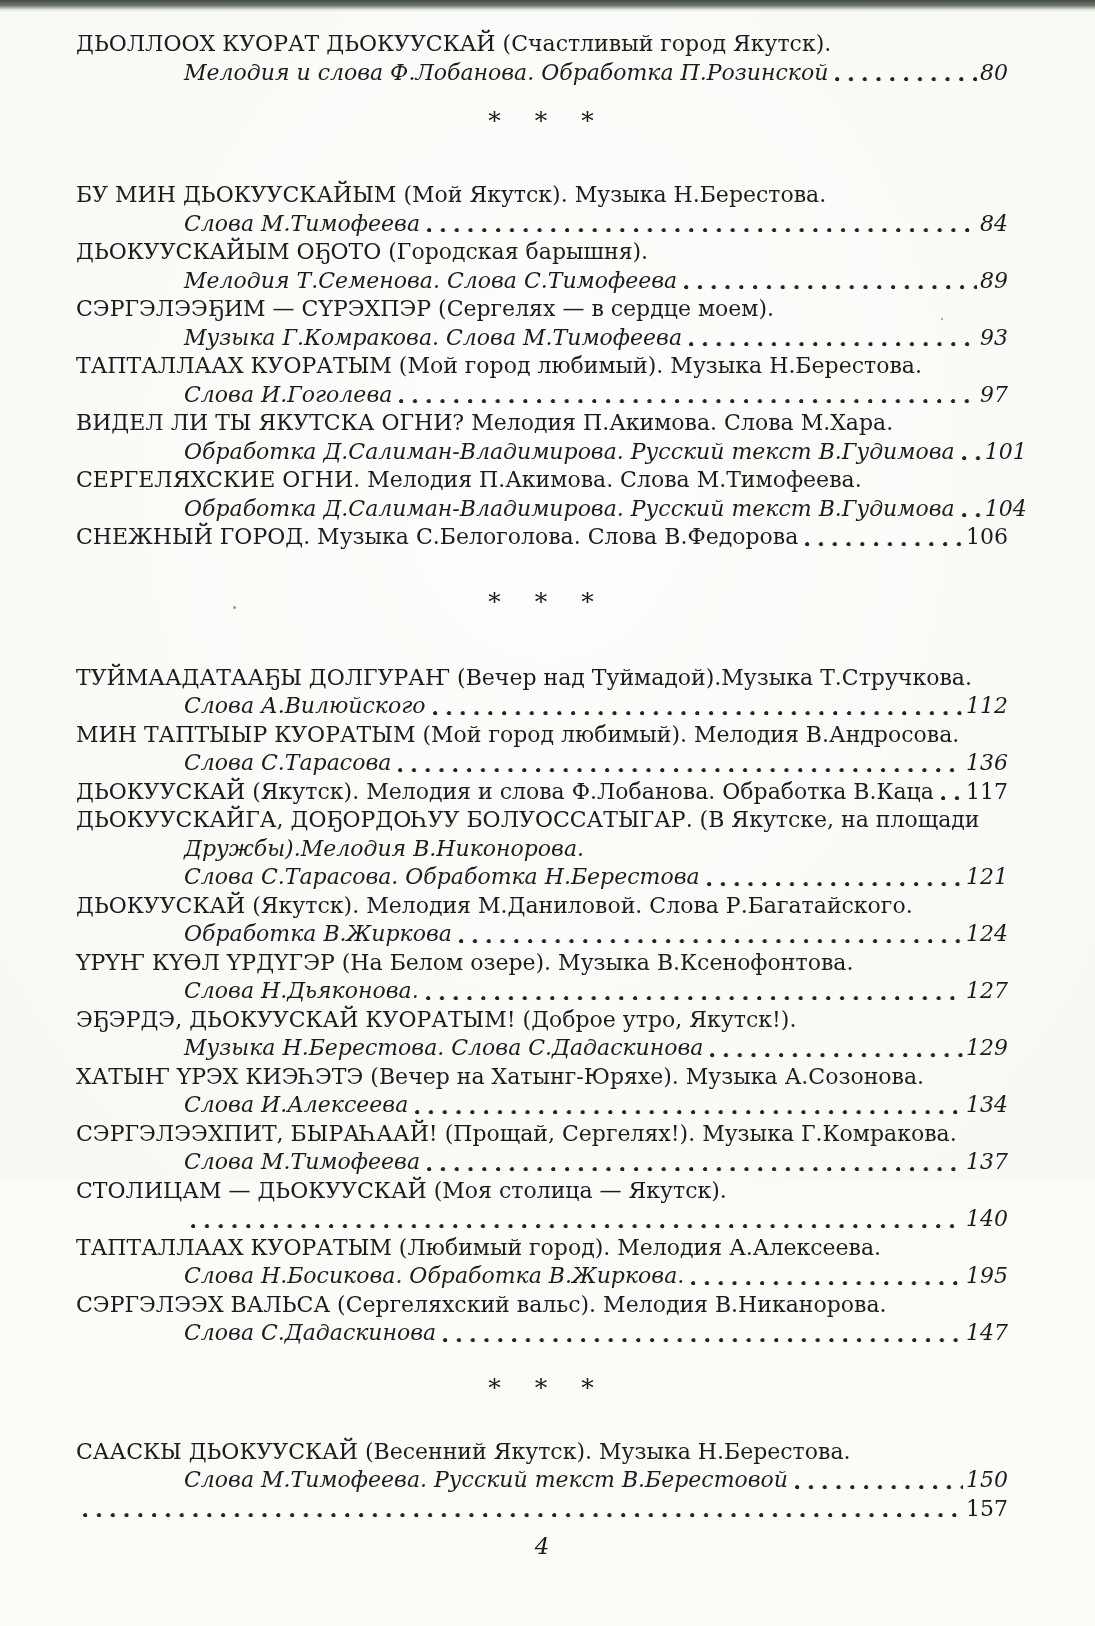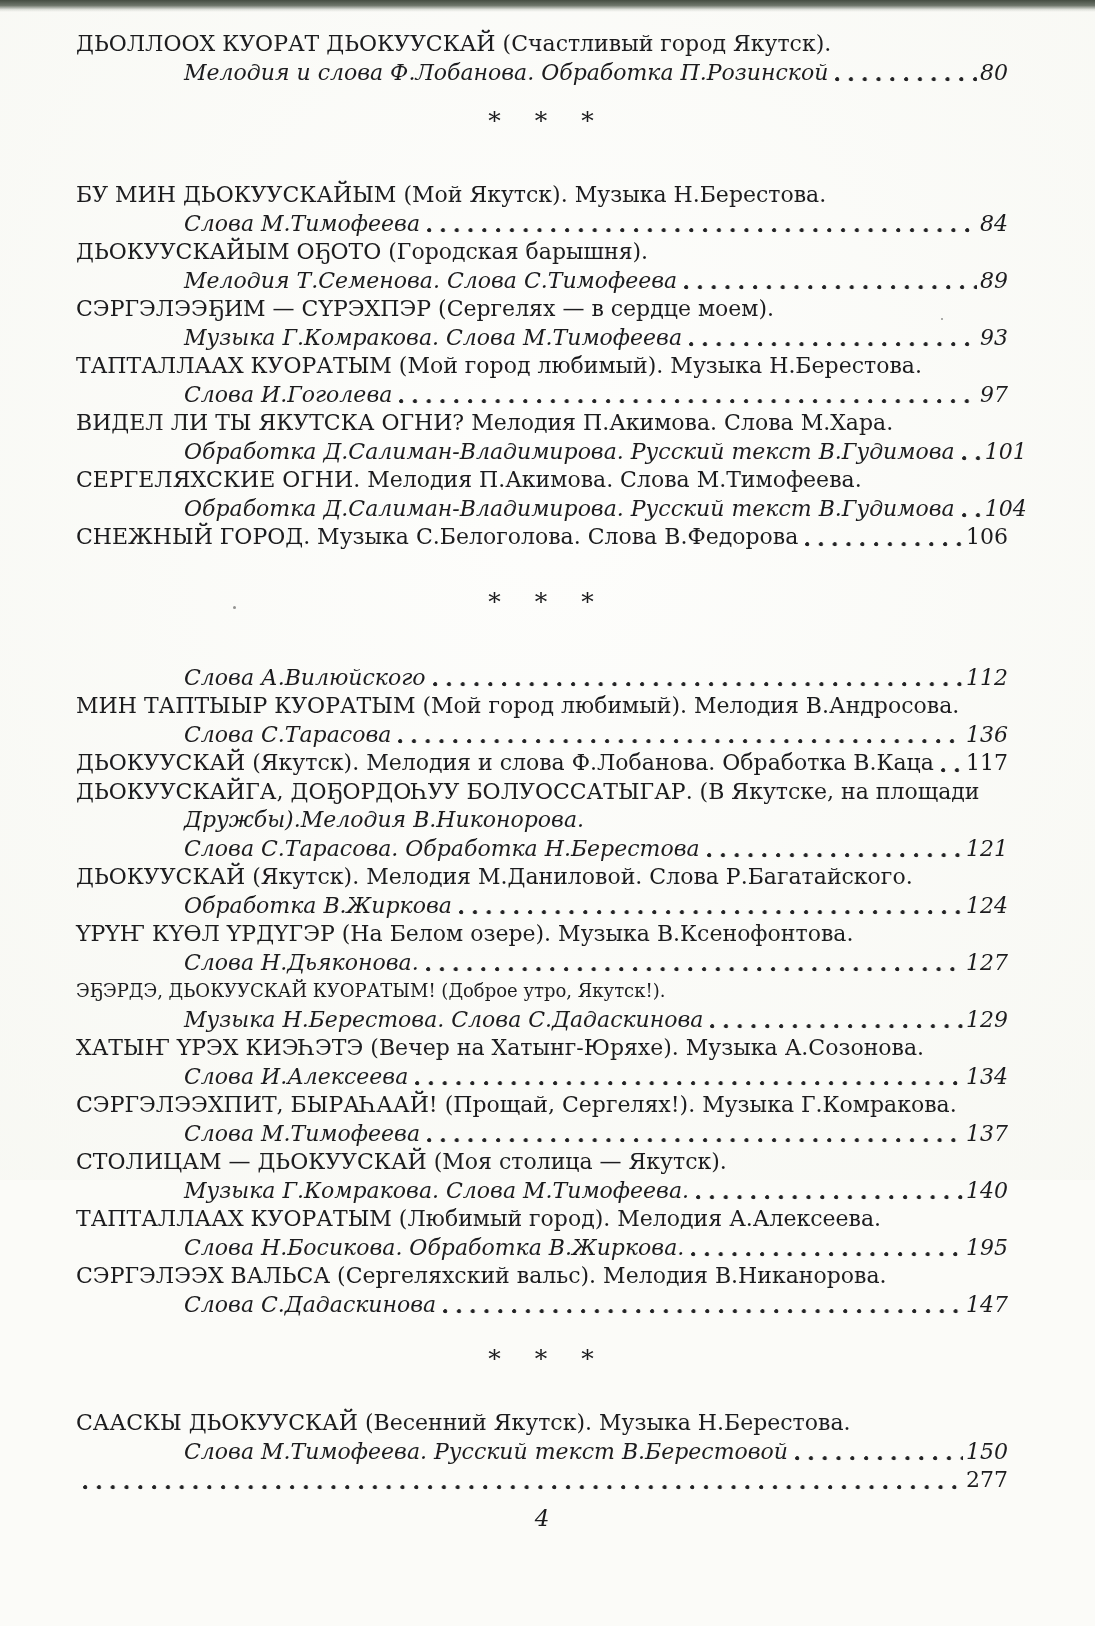--- a/index.html
+++ b/index.html
@@ -25,21 +25,21 @@
     position: absolute; top: 30px; left: 76px; right: 87px;
   }
   .toc-line {
     display: flex;
     align-items: baseline;
     font-size: 22px;
     line-height: 28.5px;
     white-space: nowrap;
   }
   .toc-line.indent { padding-left: 108px; font-style: italic; }
-  .toc-line.small .line-text { font-size: 18px; text-align: center; }
+  .toc-line.small .line-text { font-size: 22px; text-align: center; }
   .line-text { white-space: nowrap; }
   .leader {
     flex: 1;
     min-width: 20px;
     height: 9px;
     align-self: flex-end;
     margin: 0 3px 5px 7px;
     background-image: radial-gradient(circle at 2.2px 2.2px, #232325 1.7px, rgba(0,0,0,0) 2.4px);
     background-size: 13.8px 5px;
     background-repeat: repeat-x;
@@ -134,20 +134,23 @@
         <span class="line-text">Обработка Д.Салиман-Владимирова. Русский текст В.Гудимова</span>
         <span class="leader"></span>
         <span class="page-num">104</span>
       </div>
       <div class="toc-line">
         <span class="line-text">СНЕЖНЫЙ ГОРОД. Музыка С.Белоголова. Слова В.Федорова</span>
         <span class="leader"></span>
         <span class="page-num">106</span>
       </div>
       <div class="separator sep-2">* * *</div>
+      <div class="toc-line">
+        <span class="line-text">ТУЙМААДАТААҔЫ ДОЛГУРАҤ (Вечер над Туймадой).Музыка Т.Стручкова.</span>
+      </div>
       <div class="toc-line indent">
         <span class="line-text">Слова А.Вилюйского</span>
         <span class="leader"></span>
         <span class="page-num">112</span>
       </div>
       <div class="toc-line">
         <span class="line-text">МИН ТАПТЫЫР КУОРАТЫМ (Мой город любимый). Мелодия В.Андросова.</span>
       </div>
       <div class="toc-line indent">
         <span class="line-text">Слова С.Тарасова</span>
@@ -207,21 +210,20 @@
       </div>
       <div class="toc-line indent">
         <span class="line-text">Слова М.Тимофеева</span>
         <span class="leader"></span>
         <span class="page-num">137</span>
       </div>
       <div class="toc-line">
         <span class="line-text">СТОЛИЦАМ — ДЬОКУУСКАЙ (Моя столица — Якутск).</span>
       </div>
       <div class="toc-line indent">
-        <span class="line-text">Музыка Г.Комракова. Слова М.Тимофеева.</span>
         <span class="leader"></span>
         <span class="page-num">140</span>
       </div>
       <div class="toc-line">
         <span class="line-text">ТАПТАЛЛААХ КУОРАТЫМ (Любимый город). Мелодия А.Алексеева.</span>
       </div>
       <div class="toc-line indent">
         <span class="line-text">Слова Н.Босикова. Обработка В.Жиркова.</span>
         <span class="leader"></span>
         <span class="page-num">195</span>
@@ -238,17 +240,17 @@
       <div class="toc-line">
         <span class="line-text">СААСКЫ ДЬОКУУСКАЙ (Весенний Якутск). Музыка Н.Берестова.</span>
       </div>
       <div class="toc-line indent">
         <span class="line-text">Слова М.Тимофеева. Русский текст В.Берестовой</span>
         <span class="leader"></span>
         <span class="page-num">150</span>
       </div>
       <div class="toc-line">
         <span class="leader"></span>
-        <span class="page-num">277</span>
+        <span class="page-num">157</span>
       </div>
       <div class="footer">4</div>
     </div>
 </div>
 
 </body></html>

